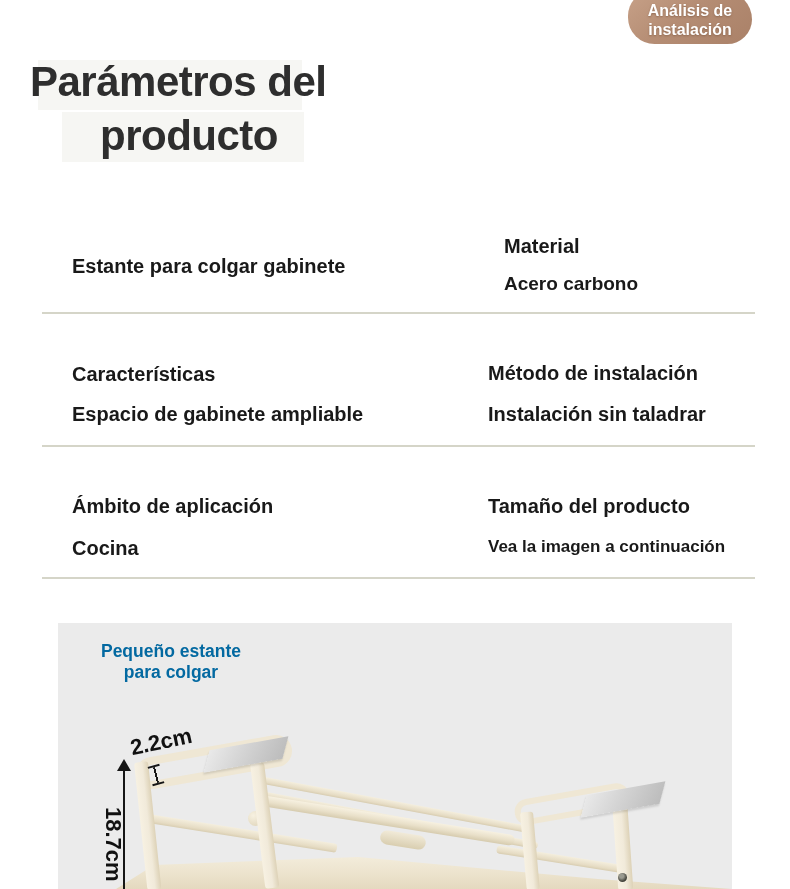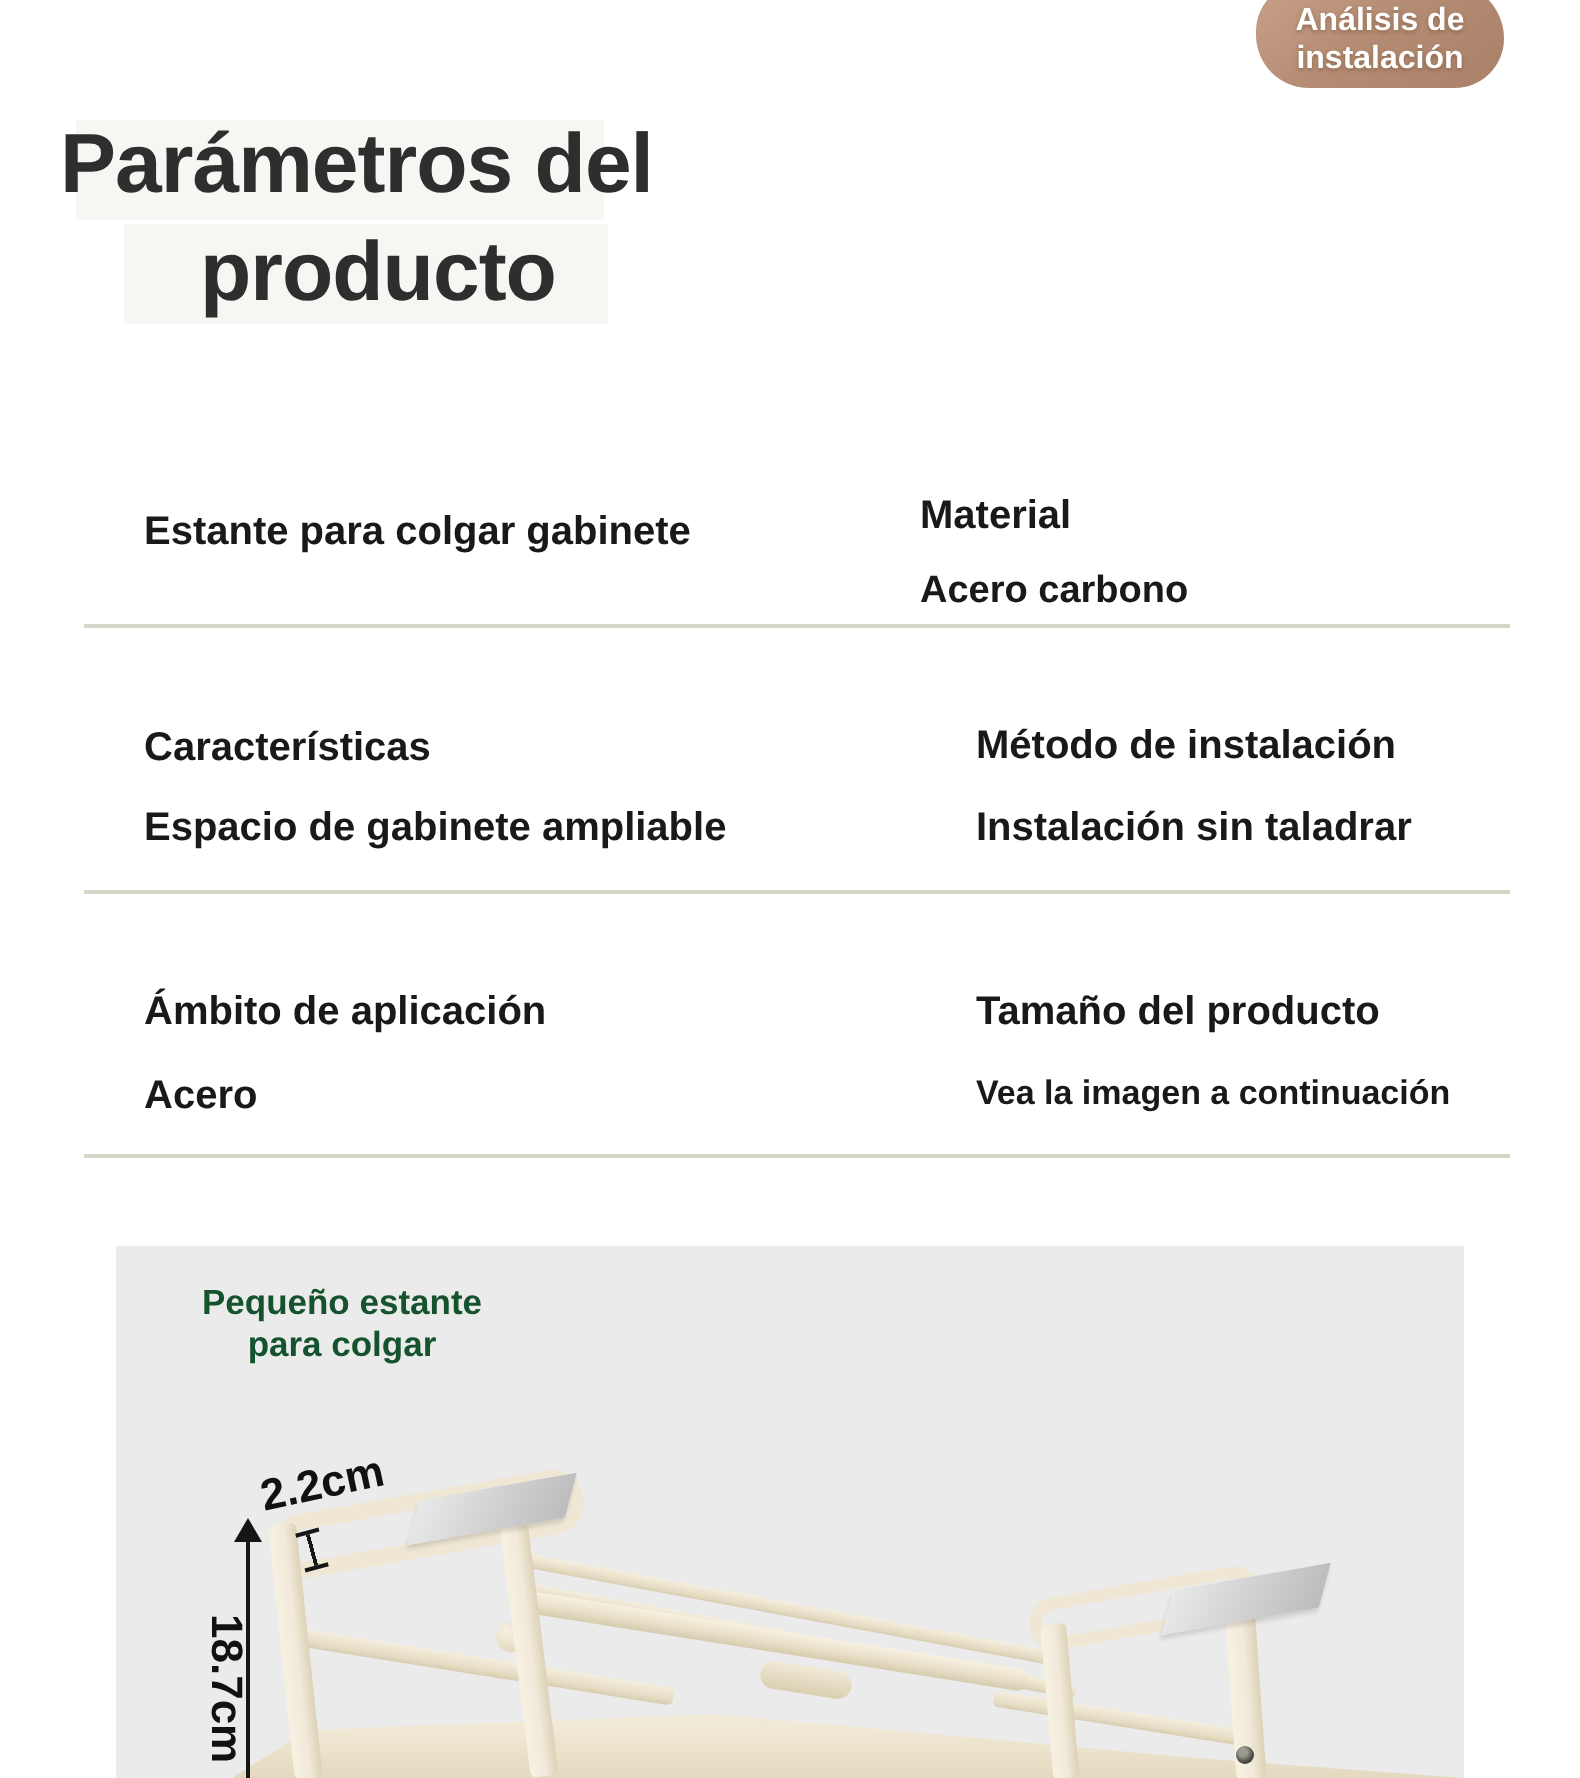--- a/index.html
+++ b/index.html
@@ -37,21 +37,21 @@
   .cell .value.md{font-size:19px;}
   .cell .value.sm{font-size:17px;}
   .divider{position:absolute;left:42px;width:713px;height:2px;background:#d5d5c8;}
   
   .figure-panel{
     position:absolute;left:58px;top:623px;width:674px;height:266px;
     background:#ebebeb;overflow:hidden;
   }
   .fig-caption{
     position:absolute;left:40px;top:18px;width:146px;text-align:center;
-    font-size:17.5px;line-height:21px;font-weight:700;color:#14532d;
+    font-size:17.5px;line-height:21px;font-weight:700;color:#0369a1;
   }
   .dim-rail{
     position:absolute;left:72px;top:106px;font-size:22px;font-weight:700;color:#111111;
     transform:rotate(-12deg);white-space:nowrap;
   }
   .dim-height{
     position:absolute;left:68px;top:184px;font-size:22px;font-weight:700;color:#111111;
     transform:rotate(90deg);transform-origin:0 0;white-space:nowrap;
   }
   .arrow-line{position:absolute;left:65px;top:148px;width:2px;height:118px;background:#161616;}
@@ -121,39 +121,39 @@
     <span>Análisis de</span>
     <span>instalación</span>
   </div>
 
   <div class="title-line t2">producto</div>
   <div class="title-line t1">Parámetros del</div>
 
   <div class="cell" style="left:72px;top:228px;">
     <div class="value" style="margin-top:26px;">Estante para colgar gabinete</div>
   </div>
-  <div class="cell" style="left:460px;top:234px;margin-top:12px;">
+  <div class="cell" style="left:504px;top:234px;">
     <div class="label">Material</div>
     <div class="value md" style="margin-top:14px;">Acero carbono</div>
   </div>
   <div class="divider" style="top:312px;"></div>
 
   <div class="cell" style="left:72px;top:362px;">
     <div class="label">Características</div>
     <div class="value" style="margin-top:16px;">Espacio de gabinete ampliable</div>
   </div>
   <div class="cell" style="left:488px;top:361px;">
     <div class="label">Método de instalación</div>
     <div class="value" style="margin-top:17px;">Instalación sin taladrar</div>
   </div>
   <div class="divider" style="top:445px;"></div>
 
   <div class="cell" style="left:72px;top:494px;">
     <div class="label">Ámbito de aplicación</div>
-    <div class="value" style="margin-top:18px;">Acero</div>
+    <div class="value" style="margin-top:18px;">Cocina</div>
   </div>
   <div class="cell" style="left:488px;top:494px;">
     <div class="label">Tamaño del producto</div>
     <div class="value sm" style="margin-top:17px;">Vea la imagen a continuación</div>
   </div>
   <div class="divider" style="top:577px;"></div>
 
   <div class="figure-panel">
 
     <div class="fig-caption">

